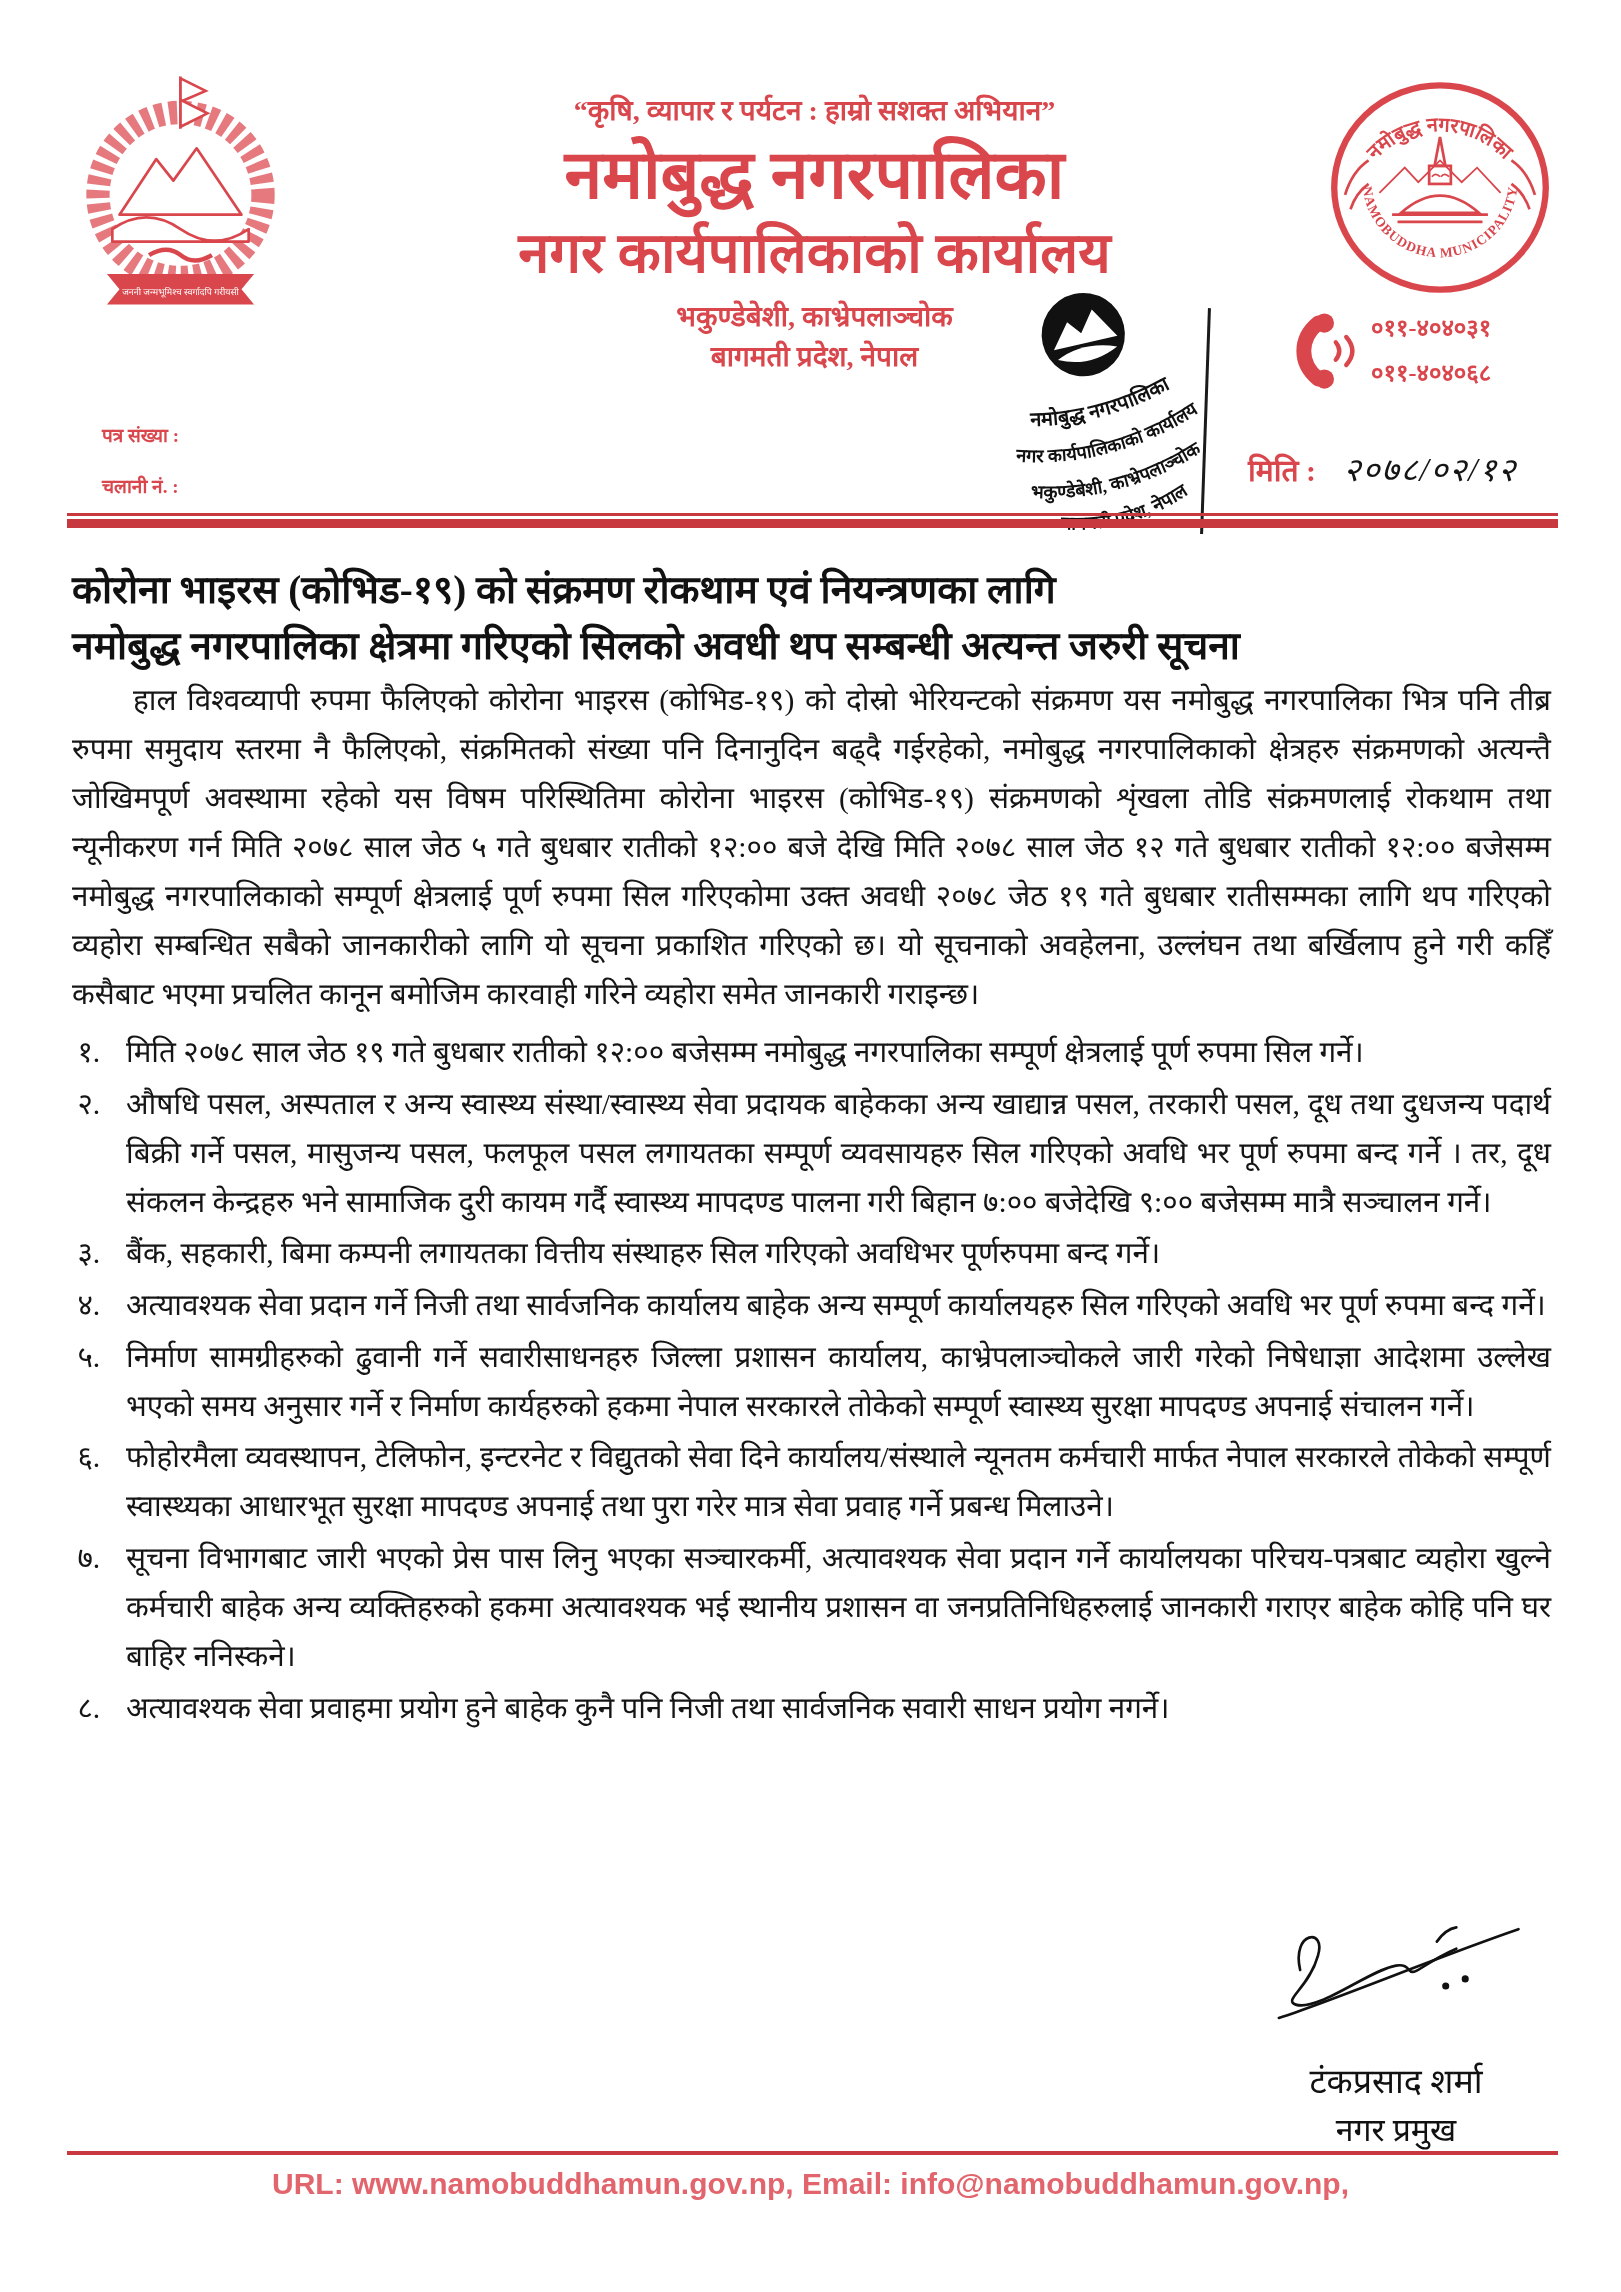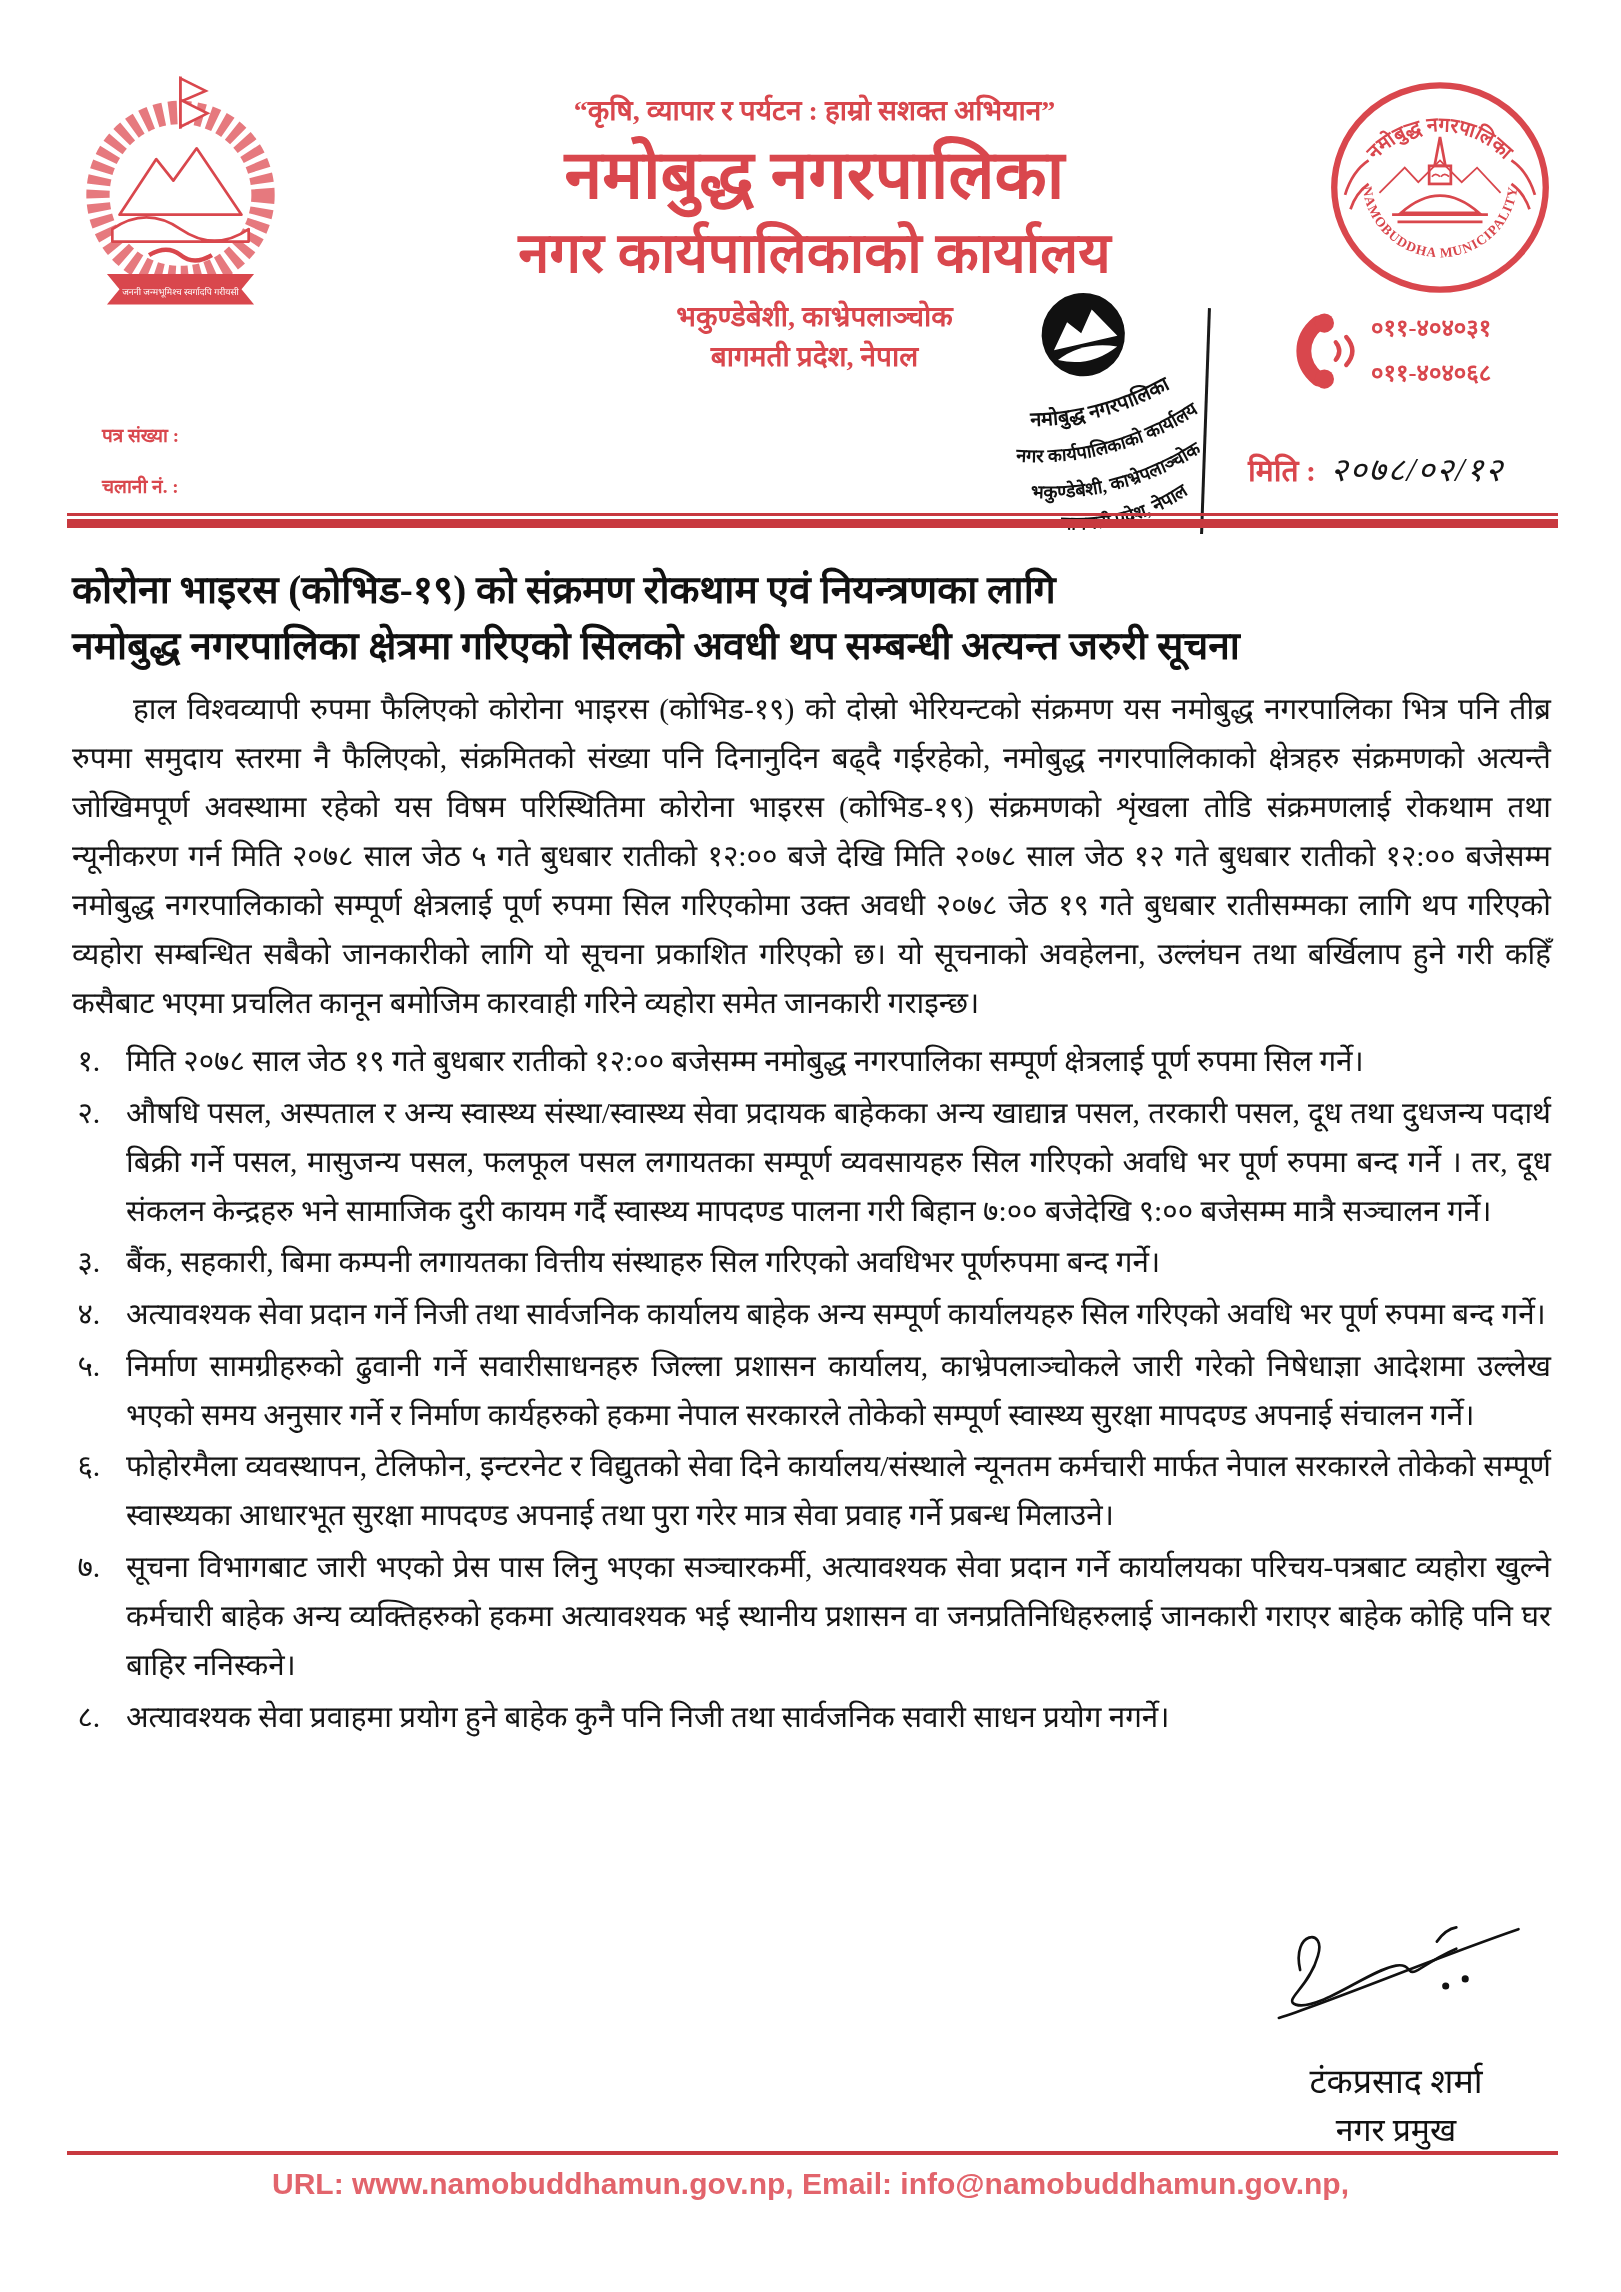--- a/index.html
+++ b/index.html
@@ -17,27 +17,27 @@
   .addr{font-size:28px;line-height:40px;font-weight:bold;margin-top:7.2px;}
   .addr2{font-size:28px;line-height:40px;font-weight:bold;}
   .phone-block{position:absolute;left:1292px;top:306px;display:flex;align-items:center;}
   .phone-icon{width:70px;height:82px;}
   .phone-nums{margin-left:9px;color:#d9474d;font-weight:bold;font-size:24px;line-height:45px;white-space:nowrap;}
   .stamp{position:absolute;left:956px;top:288px;width:288px;height:269px;transform:rotate(-13deg);}
   .scan-line{position:absolute;left:1204px;top:308px;width:2.7px;height:226px;background:#1a1a1a;transform:rotate(2deg);}
   .ref-block{position:absolute;left:102px;top:410px;color:#d9474d;font-weight:bold;font-size:19px;line-height:51px;}
   .date-block{position:absolute;left:1248px;top:446px;font-size:30px;white-space:nowrap;}
   .date-label{color:#d9474d;font-weight:bold;}
-  .date-value{color:#151515;margin-left:7px;font-size:33px;font-style:italic;letter-spacing:1.8px;}
+  .date-value{color:#151515;margin-left:20px;font-size:33px;font-style:italic;letter-spacing:1.8px;}
   .rule-thin{position:absolute;left:67px;right:63px;top:513px;height:2.7px;background:#c8393f;}
   .rule-thick{position:absolute;left:67px;right:63px;top:519px;height:9px;background:#c8393f;}
   
   .main{position:absolute;left:72px;right:70px;top:562px;}
   .title{font-size:39px;line-height:56px;font-weight:bold;text-align:left;color:#111;}
-  .intro{margin:11px 0 0 0;font-size:29.6px;line-height:49px;text-align:justify;text-indent:61px;}
+  .intro{margin:2px 0 0 0;font-size:29.6px;line-height:49px;text-align:justify;text-indent:61px;}
   .list{margin-top:9px;}
   .item{position:relative;padding-left:54px;font-size:29.6px;line-height:49px;text-align:justify;margin-top:2.7px;}
   .item .num{position:absolute;left:5.4px;top:0;}
   
   .sig{position:absolute;right:73px;top:1915px;width:304px;text-align:center;}
   .sig svg{width:278px;height:142px;}
   .sig-name{font-size:34px;line-height:41px;color:#111;}
   .sig-title{font-size:32px;line-height:39px;margin-top:9px;color:#111;}
   .footer-rule{position:absolute;left:67px;right:63px;top:2151px;height:3.6px;background:#c8393f;}
   .footer{position:absolute;left:0;right:0;top:2161px;text-align:center;color:#e2646c;

